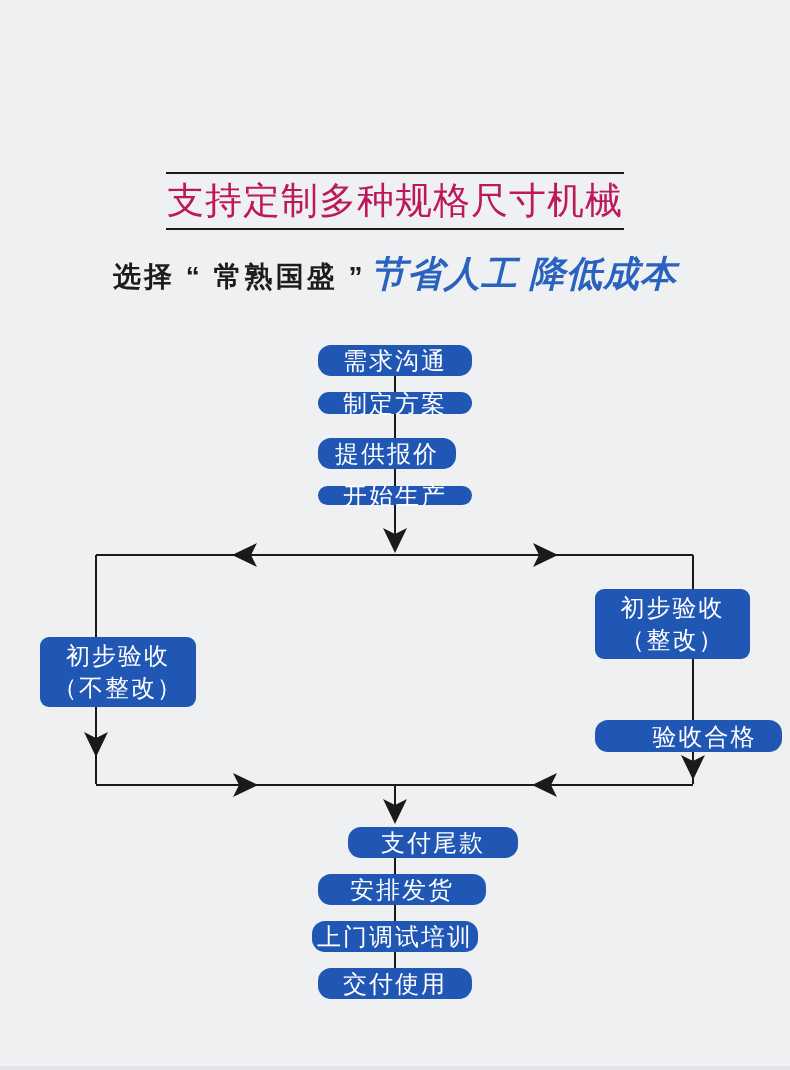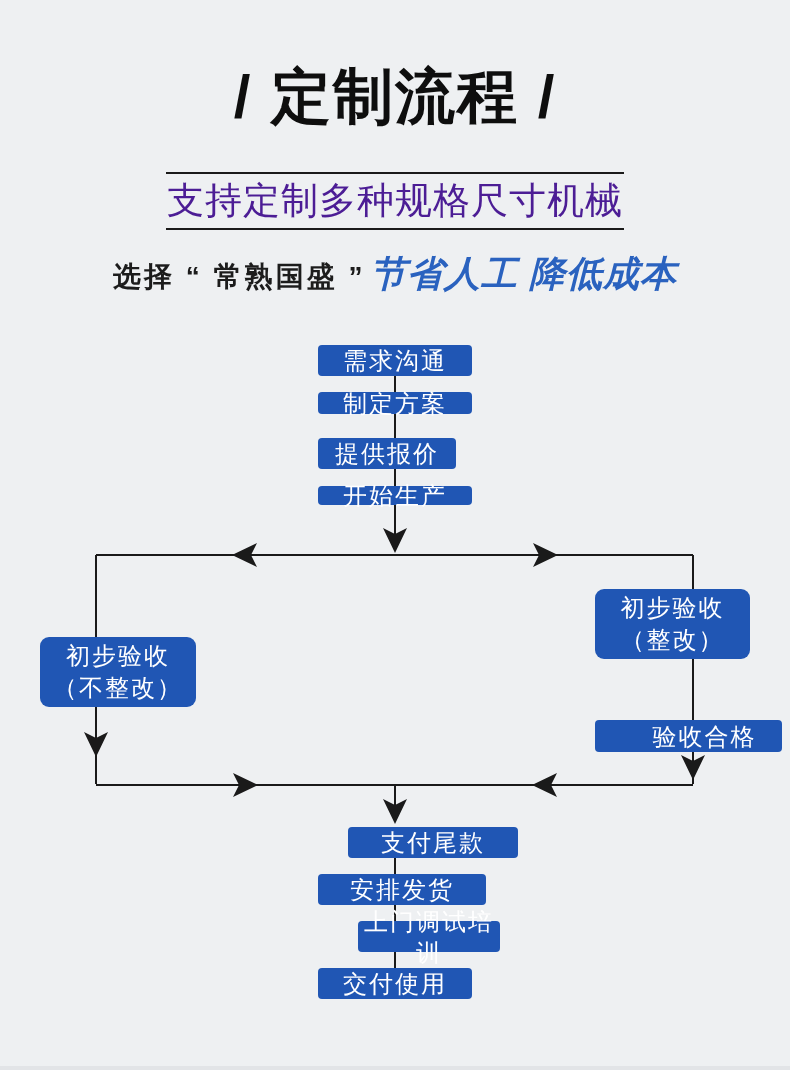--- a/index.html
+++ b/index.html
@@ -35,21 +35,21 @@
     height: 54px;
     border-top: 2px solid #1a1a1a;
     border-bottom: 2px solid #1a1a1a;
     display: flex;
     align-items: center;
     justify-content: center;
   }
   .subtitle-banner .subtitle {
     font-size: 37px;
     font-weight: 500;
-    color: #4c1d95;
+    color: #be185d;
     letter-spacing: 1px;
     white-space: nowrap;
   }
   .tagline {
     position: absolute;
     top: 250px;
     left: 0;
     width: 790px;
     text-align: center;
     white-space: nowrap;
@@ -71,21 +71,21 @@
   .connectors {
     position: absolute;
     top: 0;
     left: 0;
     z-index: 1;
   }
   .node {
     position: absolute;
     z-index: 2;
     background: #2056b4;
-    border-radius: 4px;
+    border-radius: 13px;
     color: #ffffff;
     display: flex;
     align-items: center;
     justify-content: center;
     text-align: center;
     font-size: 24px;
     letter-spacing: 2px;
     white-space: pre-line;
     line-height: 31px;
   }
@@ -97,37 +97,36 @@
   .n-top3 { left: 318px; top: 486px; width: 154px; height: 19px; }
   
   .n-left0 { left: 40px; top: 637px; width: 156px; height: 70px; }
   
   .n-right0 { left: 595px; top: 589px; width: 155px; height: 70px; }
   .n-right1 { left: 595px; top: 673px; width: 155px; height: 32px; }
   .n-right2 { left: 595px; top: 720px; width: 155px; height: 32px; padding-left: 32px; }
   
   .n-bot0 { left: 332px; top: 827px; width: 170px; height: 31px; margin-left: 16px; }
   .n-bot1 { left: 318px; top: 874px; width: 168px; height: 31px; }
-  .n-bot2 { left: 312px; top: 921px; width: 142px; height: 31px; margin-left: 46px; }
+  .n-bot2 { left: 312px; top: 921px; width: 166px; height: 31px; }
   .n-bot3 { left: 318px; top: 968px; width: 154px; height: 31px; }
   .bottom-edge {
     position: absolute;
     left: 0;
     bottom: 0;
     width: 790px;
     height: 4px;
     background: #e2e4e7;
   }
 </style>
 </head>
 <body>
 
 <div class="page">
 
-  <div class="title">/ 定制流程 /</div>
 
   <div class="subtitle-banner">
     <div class="subtitle">支持定制多种规格尺寸机械</div>
   </div>
 
   <div class="tagline">
     <span class="black-part">选择 “ 常熟国盛 ”</span>
     <span class="blue-part">节省人工 降低成本</span>
   </div>
 

